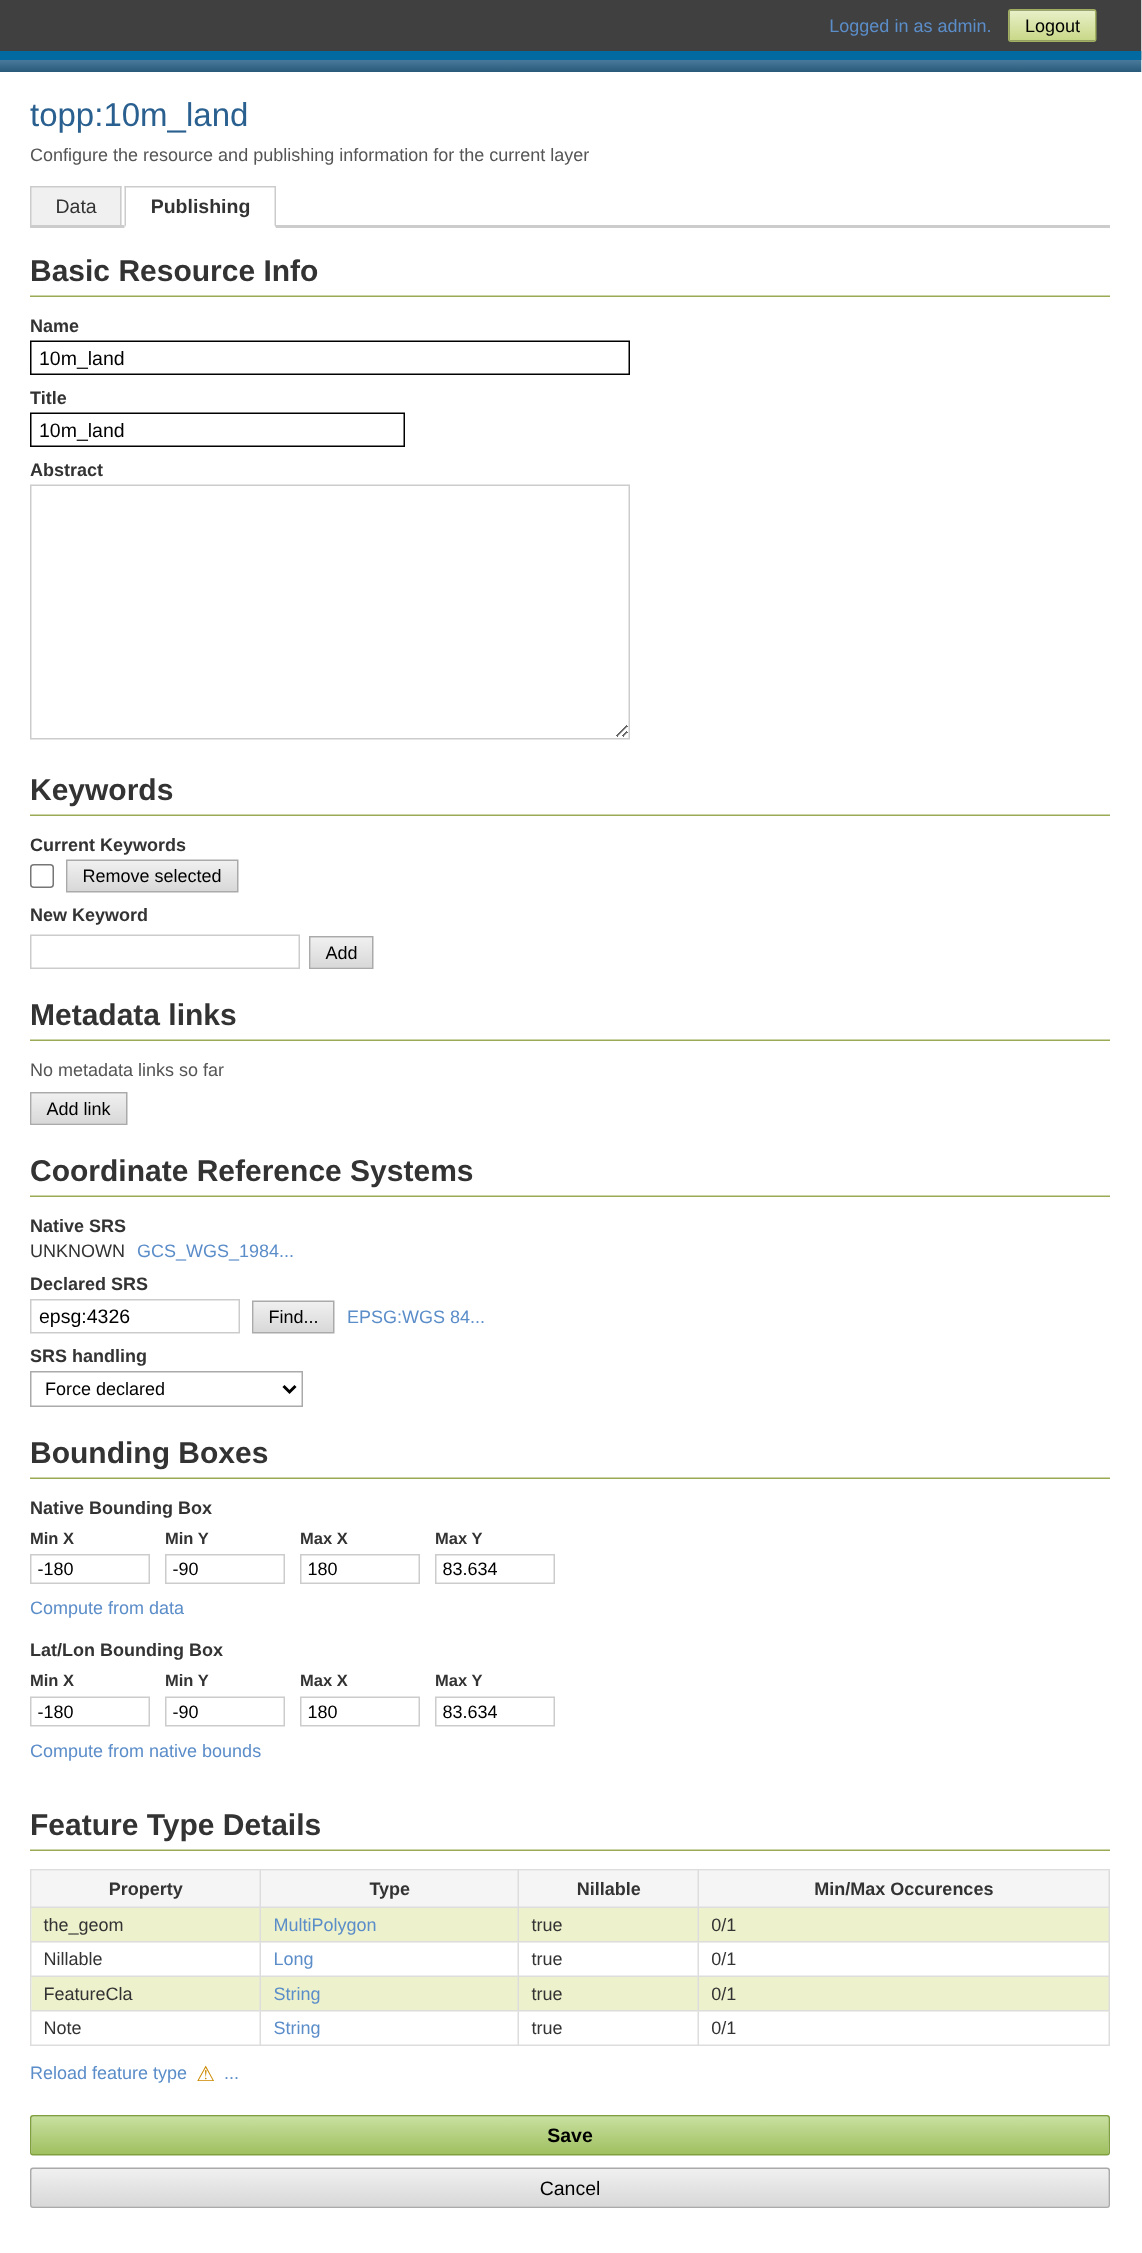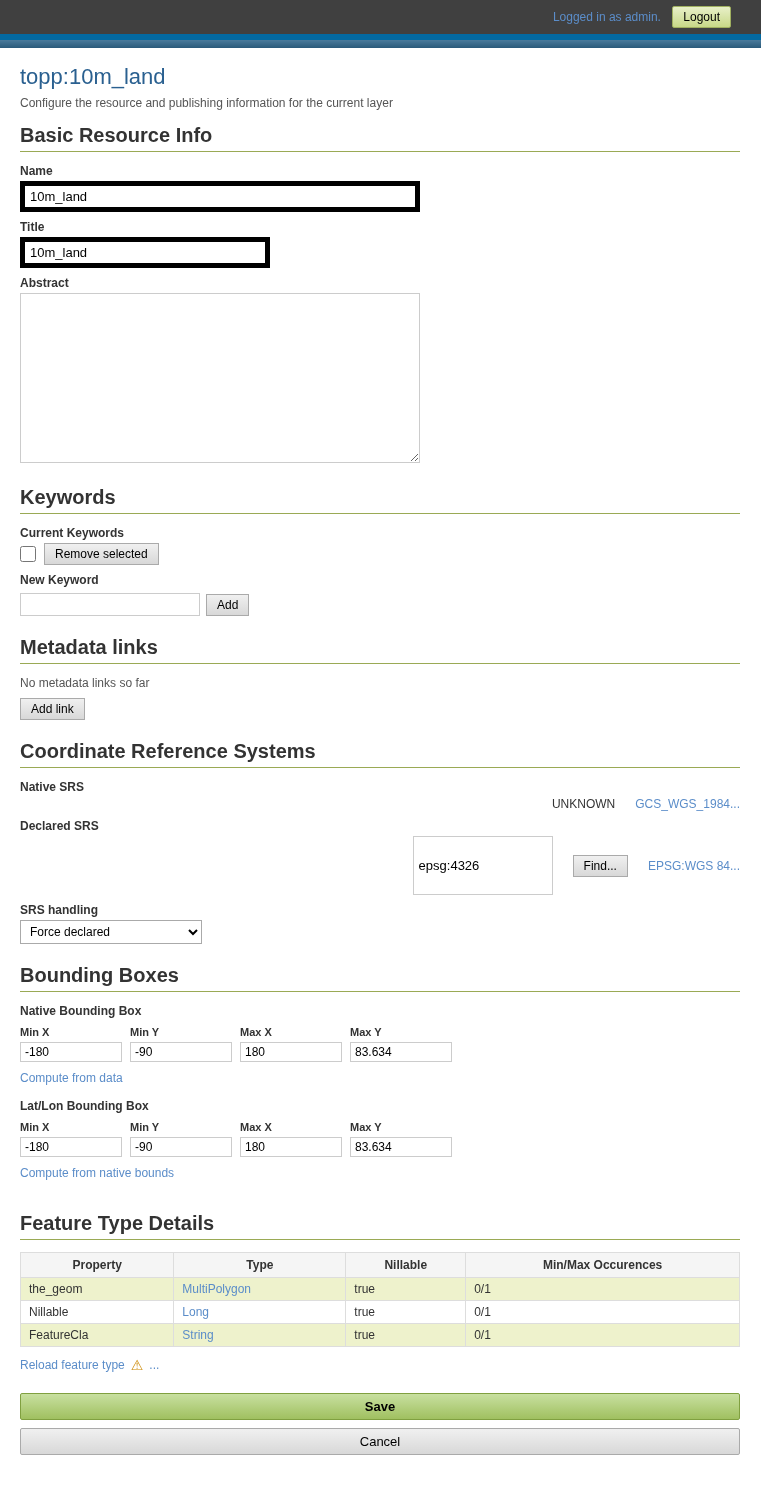--- a/index.html
+++ b/index.html
@@ -84,21 +84,21 @@
 
     .field-label {
       font-size: 12px;
       font-weight: bold;
       margin-bottom: 3px;
       margin-top: 8px;
     }
 
     .text-input {
       width: 250px;
-      border: 5px solid #000000;
+      border: 1px solid #000000;
       padding: 3px 5px;
       font-size: 13px;
     }
 
     .text-input-wide {
       width: 400px;
     }
 
     textarea.abstract-input {
       width: 400px;
@@ -159,37 +159,36 @@
       border: 1px solid #aaa;
       padding: 3px 10px;
       cursor: pointer;
       font-size: 12px;
     }
 
     
     .crs-row {
       display: flex;
       align-items: center;
-      gap: 20px;
+      gap: 8px;
       margin-bottom: 2px;
-      justify-content: flex-end;
     }
     .crs-value {
       font-size: 12px;
       color: #333;
     }
     .crs-link {
       color: #5b8dc9;
       text-decoration: none;
       font-size: 12px;
     }
     .crs-input {
       width: 140px;
       border: 1px solid #ccc;
-      padding: 21px 5px;
+      padding: 3px 5px;
       font-size: 13px;
     }
     .find-btn {
       background: linear-gradient(to bottom, #f0f0f0, #d8d8d8);
       border: 1px solid #aaa;
       padding: 3px 10px;
       cursor: pointer;
       font-size: 12px;
     }
     .srs-select {
@@ -211,21 +210,21 @@
       font-size: 11px;
       font-weight: bold;
       text-align: left;
       padding: 2px 8px 2px 0;
       width: 90px;
     }
     .bbox-table td {
       padding: 2px 8px 2px 0;
     }
     .bbox-input {
-      width: 102px;
+      width: 80px;
       border: 1px solid #ccc;
       padding: 2px 4px;
       font-size: 12px;
     }
     .compute-link {
       color: #5b8dc9;
       text-decoration: none;
       font-size: 12px;
       cursor: pointer;
     }
@@ -311,20 +310,24 @@
 </div>
 
 <div class="header-stripe"></div>
 
 <div class="main-content">
 
   <h1 class="page-title">topp:10m_land</h1>
   <p class="page-subtitle">Configure the resource and publishing information for the current layer</p>
 
   
+  <div class="tabs">
+    <div class="tab">Data</div>
+    <div class="tab active">Publishing</div>
+  </div>
 
   
   <div class="section-title">Basic Resource Info</div>
 
   <div>
     <div class="field-label">Name</div>
     <input class="text-input text-input-wide" type="text" value="10m_land" style="">
   </div>
 
   <div>
@@ -449,20 +452,26 @@
       <td><a class="type-link" href="#">Long</a></td>
       <td>true</td>
       <td>0/1</td>
     </tr>
         <tr class="row-highlight">
       <td>FeatureCla</td>
       <td><a class="type-link" href="#">String</a></td>
       <td>true</td>
       <td>0/1</td>
     </tr>
+        <tr class="row-normal">
+      <td>Note</td>
+      <td><a class="type-link" href="#">String</a></td>
+      <td>true</td>
+      <td>0/1</td>
+    </tr>
       </tbody>
   </table>
 
   <div class="reload-row">
     <a class="reload-link" href="#">Reload feature type</a>
     <span class="warning-icon">⚠</span>
     <a class="reload-link" href="#">...</a>
   </div>
 
   

